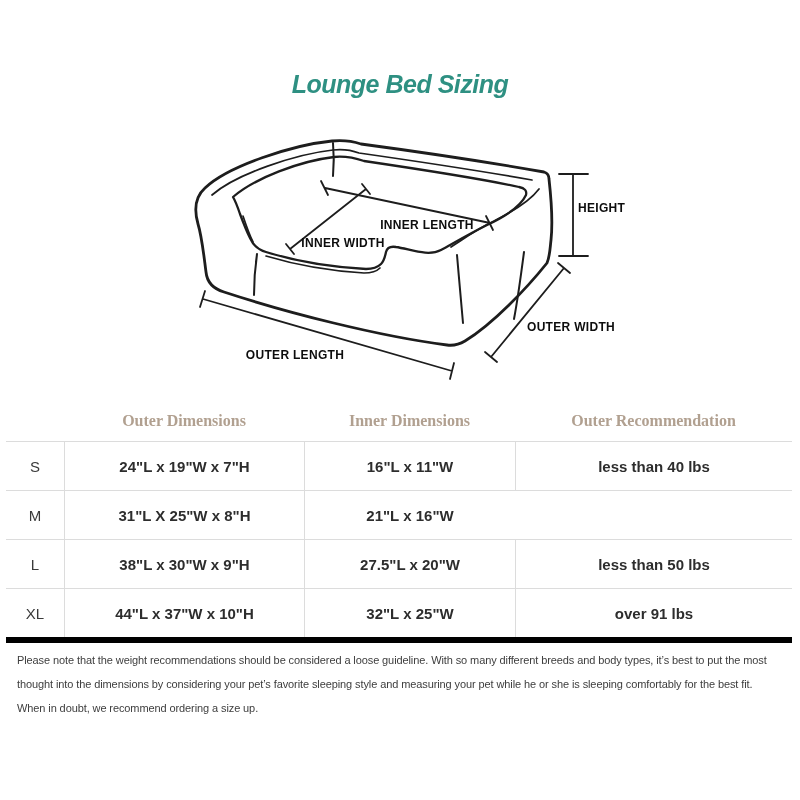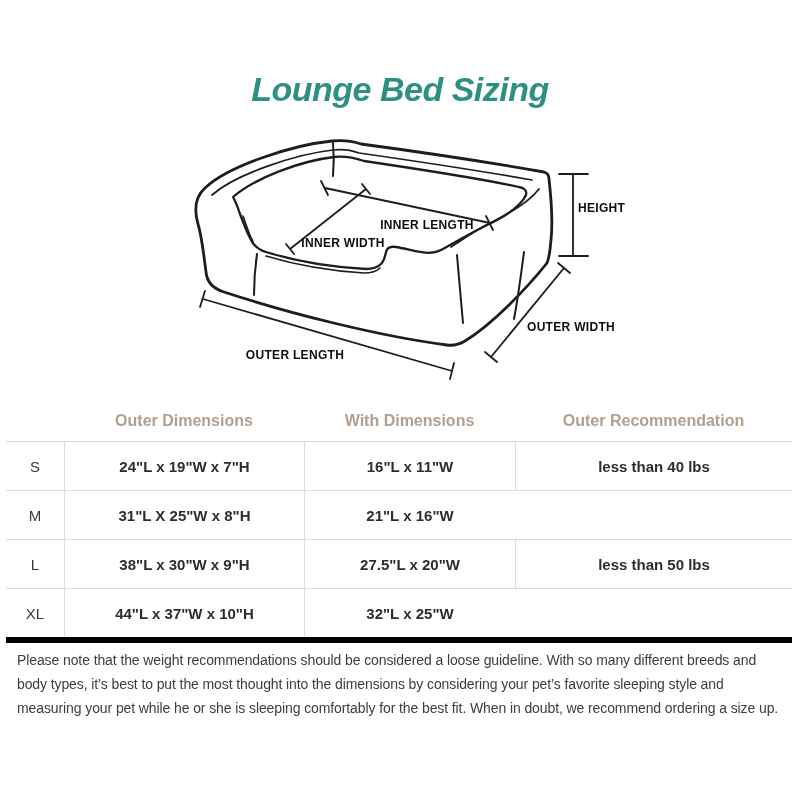--- a/index.html
+++ b/index.html
@@ -2,51 +2,51 @@
 <html><head>
 <meta charset="utf-8">
 <style>
   html,body{margin:0;padding:0;}
   body{
     width:800px;height:800px;position:relative;background:#ffffff;
     font-family:"Liberation Sans", sans-serif;overflow:hidden;
   }
   .page-title{
     position:absolute;top:70px;left:0;width:800px;text-align:center;
-    font-size:34px;font-weight:bold;font-style:italic;color:#2e9082;
+    font-size:25px;font-weight:bold;font-style:italic;color:#2e9082;
     letter-spacing:-0.5px;
   }
   .diagram{position:absolute;left:170px;top:125px;width:460px;height:260px;}
   .diagram path{fill:none;stroke:#1d1d1d;stroke-linecap:round;stroke-linejoin:round;}
   .diagram .outline{stroke-width:2.8;}
   .diagram .opening{stroke-width:2.3;}
   .diagram .companion{stroke-width:1.7;}
   .diagram .seam{stroke-width:2;}
   .diagram .dim{stroke-width:1.8;}
   .diagram text{
     font-family:"Liberation Sans", sans-serif;font-size:12px;font-weight:bold;
     fill:#0d0d0d;letter-spacing:0.3px;
   }
   .table-wrap{position:absolute;top:400px;left:6px;width:786px;}
   .thead,.trow{display:grid;grid-template-columns:58px 240px 211px 277px;}
-  .thead{height:41px;align-items:center;}
+  .thead{height:41px;align-items:center;font-family:Liberation Serif, serif;}
   .thead > div{
     text-align:center;font-size:16px;font-weight:600;color:#b1a090;
   }
   .trow{height:48px;border-top:1px solid #dcdcdc;}
   .trow:last-child{border-bottom:6px solid #000000;}
   .trow > div{
     display:flex;align-items:center;justify-content:center;height:100%;
     font-size:15px;font-weight:bold;color:#2d2d2d;
   }
   .trow > div.size{font-weight:normal;color:#3a3a3a;}
   .trow > div + div{border-left:1px solid #dcdcdc;}
   .footnote{
     position:absolute;top:648px;left:17px;width:766px;
-    font-size:14px;line-height:24px;color:#3d3d3d;letter-spacing:-0.1px;
+    font-size:11px;line-height:24px;color:#3d3d3d;letter-spacing:-0.1px;
   }
 </style>
 </head>
 <body>
 
 <div class="page-title">Lounge Bed Sizing</div>
 
 <svg class="diagram" viewBox="170 125 460 260" aria-hidden="true">
 
   <path class="outline" d="
@@ -101,21 +101,21 @@
   <text x="343" y="247" text-anchor="middle">INNER WIDTH</text>
   <text x="578" y="212" text-anchor="start">HEIGHT</text>
   <text x="571" y="331" text-anchor="middle">OUTER WIDTH</text>
   <text x="295" y="359" text-anchor="middle">OUTER LENGTH</text>
 </svg>
 
 <div class="table-wrap">
   <div class="thead">
     <div></div>
     <div>Outer Dimensions</div>
-    <div>With Dimensions</div>
+    <div>Inner Dimensions</div>
     <div>Outer Recommendation</div>
   </div>
   <div class="trow">
     <div class="size">S</div>
     <div>24"L x 19"W x 7"H</div>
     <div>16"L x 11"W</div>
     <div>less than 40 lbs</div>
   </div>
   <div class="trow">
     <div class="size">M</div>
@@ -125,16 +125,17 @@
   <div class="trow">
     <div class="size">L</div>
     <div>38"L x 30"W x 9"H</div>
     <div>27.5"L x 20"W</div>
     <div>less than 50 lbs</div>
   </div>
   <div class="trow">
     <div class="size">XL</div>
     <div>44"L x 37"W x 10"H</div>
     <div>32"L x 25"W</div>
+    <div>over 91 lbs</div>
   </div>
 </div>
 
 <div class="footnote">Please note that the weight recommendations should be considered a loose guideline. With so many different breeds and body types, it’s best to put the most thought into the dimensions by considering your pet’s favorite sleeping style and measuring your pet while he or she is sleeping comfortably for the best fit. When in doubt, we recommend ordering a size up.</div>
 
 </body></html>

